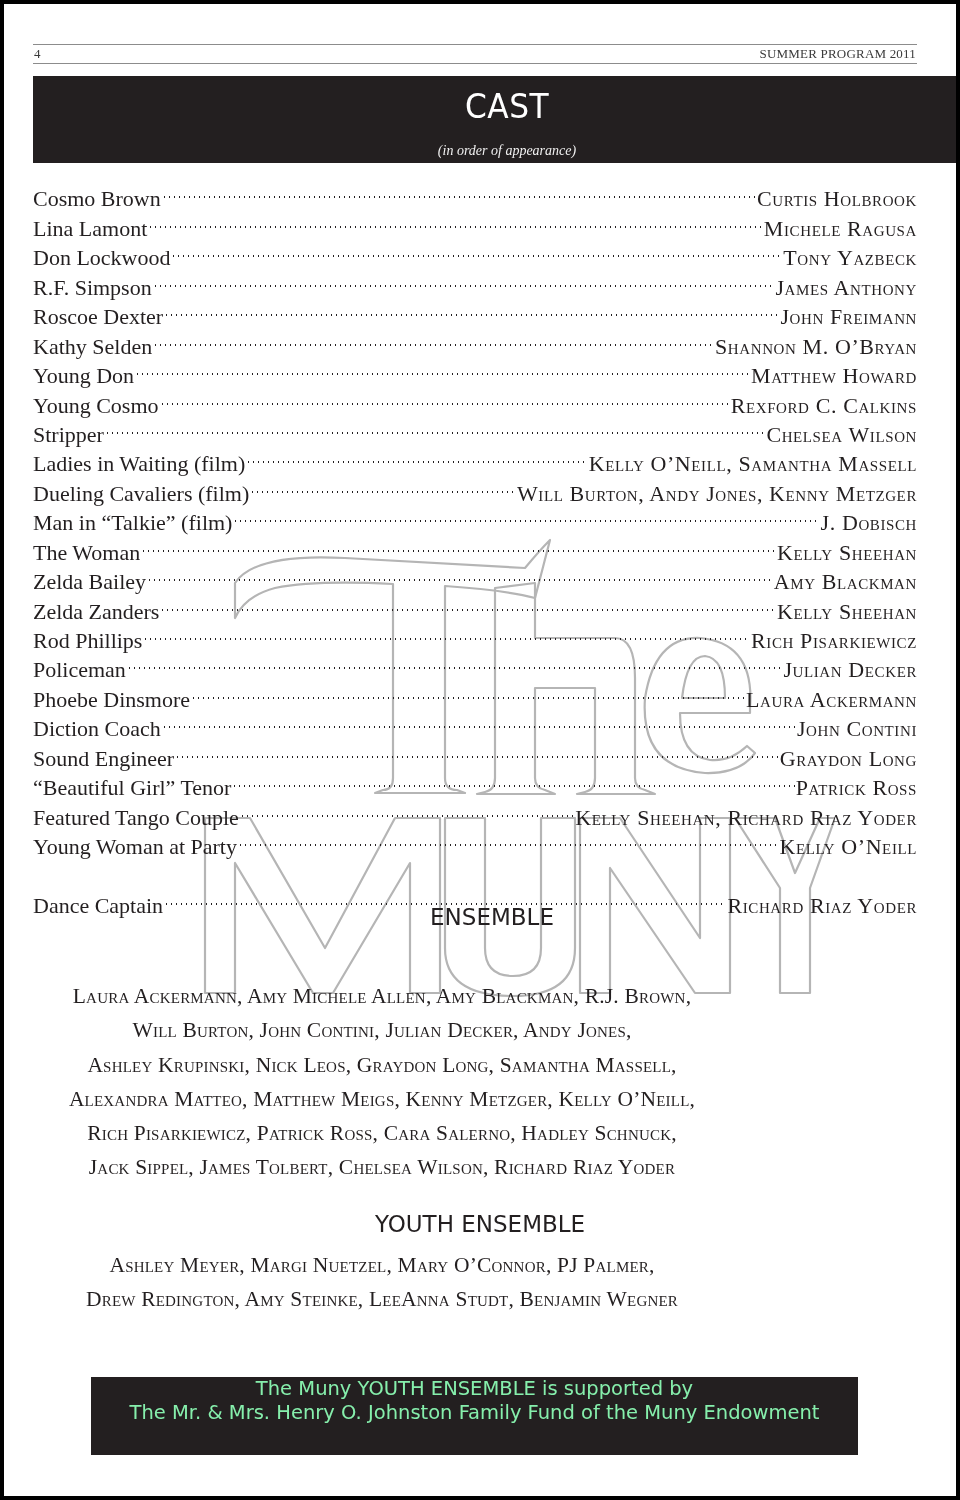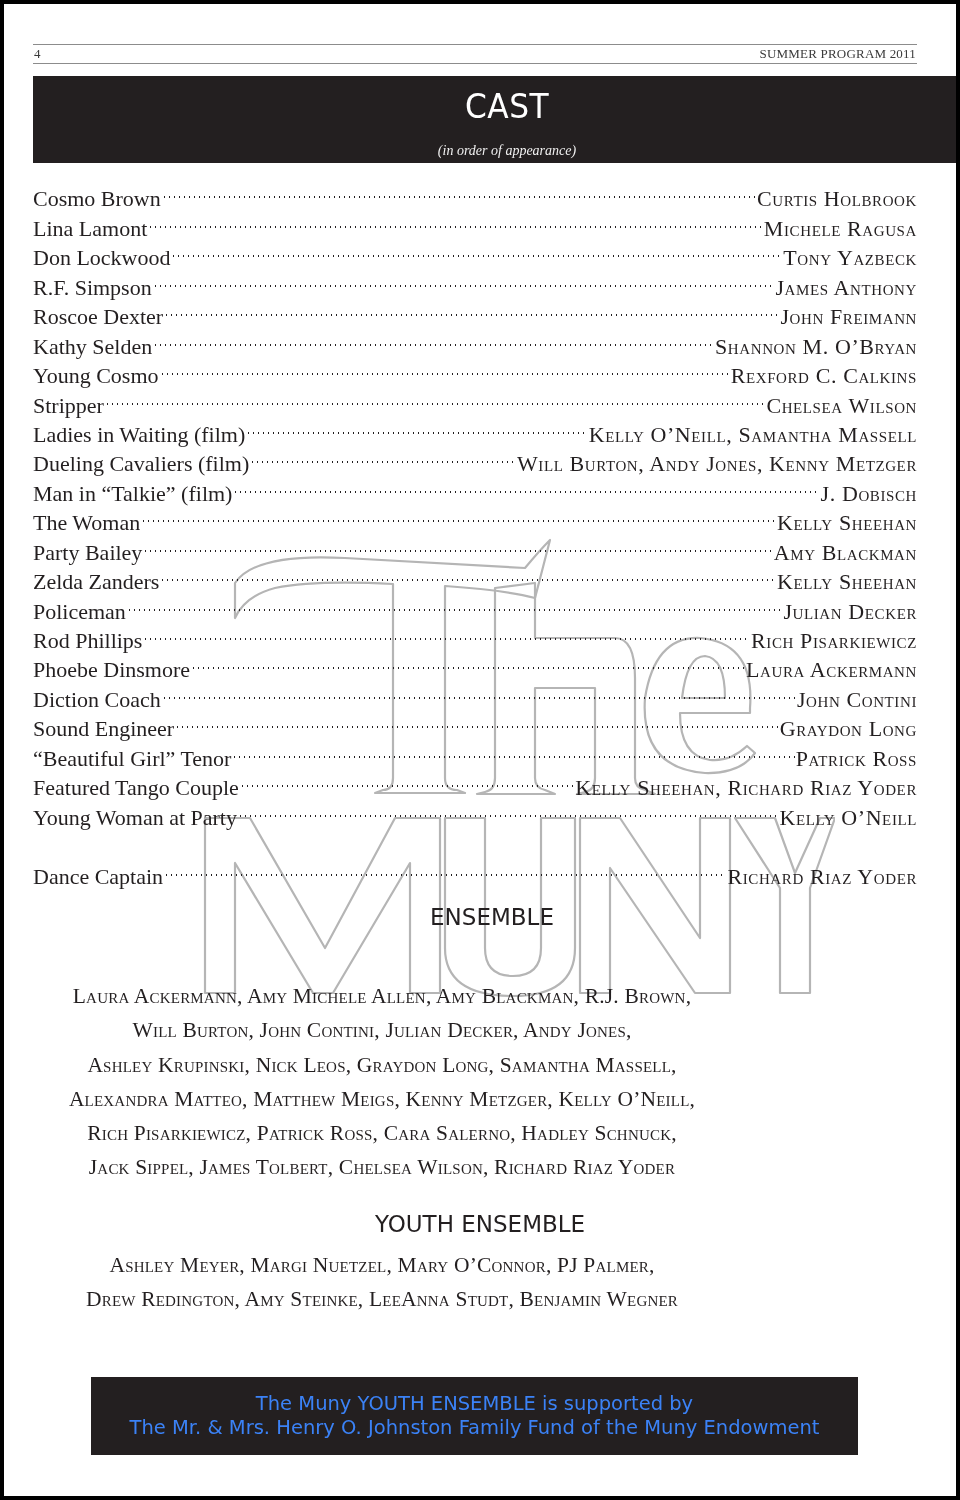--- a/index.html
+++ b/index.html
@@ -142,27 +142,26 @@
       white-space: nowrap;
     }
     .ensemble-names { top: 979px; }
     .youth-names { top: 1248px; }
 
     .support-banner {
       position: absolute;
       left: 91px; top: 1377px;
       width: 767px; height: 78px;
       background: #231f20;
-      color: #3b82f6;
+      color: #86efac;
       text-align: center;
       font-family: "DejaVu Sans", "Liberation Sans", sans-serif;
       font-size: 19.5px;
       line-height: 24px;
       box-sizing: border-box;
-      padding-top: 15px;
       z-index: 1;
     }
     .support-banner div { white-space: nowrap; }
   </style>
 </head>
 <body>
 
 <div class="page-frame"></div>
 
 <div class="running-head">
@@ -219,20 +218,25 @@
     <span class="role">Roscoe Dexter</span>
       <span class="leader"></span>
       <span class="actor">John Freimann</span>
   </div>
   <div class="cast-row">
     <span class="role">Kathy Selden</span>
       <span class="leader"></span>
       <span class="actor">Shannon M. O’Bryan</span>
   </div>
   <div class="cast-row">
+    <span class="role">Young Don</span>
+      <span class="leader"></span>
+      <span class="actor">Matthew Howard</span>
+  </div>
+  <div class="cast-row">
     <span class="role">Young Cosmo</span>
       <span class="leader"></span>
       <span class="actor">Rexford C. Calkins</span>
   </div>
   <div class="cast-row">
     <span class="role">Stripper</span>
       <span class="leader"></span>
       <span class="actor">Chelsea Wilson</span>
   </div>
   <div class="cast-row">
@@ -249,38 +253,38 @@
     <span class="role">Man in “Talkie” (film)</span>
       <span class="leader"></span>
       <span class="actor">J. Dobisch</span>
   </div>
   <div class="cast-row">
     <span class="role">The Woman</span>
       <span class="leader"></span>
       <span class="actor">Kelly Sheehan</span>
   </div>
   <div class="cast-row">
-    <span class="role">Party Bailey</span>
+    <span class="role">Zelda Bailey</span>
       <span class="leader"></span>
       <span class="actor">Amy Blackman</span>
   </div>
   <div class="cast-row">
     <span class="role">Zelda Zanders</span>
       <span class="leader"></span>
       <span class="actor">Kelly Sheehan</span>
   </div>
   <div class="cast-row">
+    <span class="role">Rod Phillips</span>
+      <span class="leader"></span>
+      <span class="actor">Rich Pisarkiewicz</span>
+  </div>
+  <div class="cast-row">
     <span class="role">Policeman</span>
       <span class="leader"></span>
       <span class="actor">Julian Decker</span>
-  </div>
-  <div class="cast-row">
-    <span class="role">Rod Phillips</span>
-      <span class="leader"></span>
-      <span class="actor">Rich Pisarkiewicz</span>
   </div>
   <div class="cast-row">
     <span class="role">Phoebe Dinsmore</span>
       <span class="leader"></span>
       <span class="actor">Laura Ackermann</span>
   </div>
   <div class="cast-row">
     <span class="role">Diction Coach</span>
       <span class="leader"></span>
       <span class="actor">John Contini</span>

